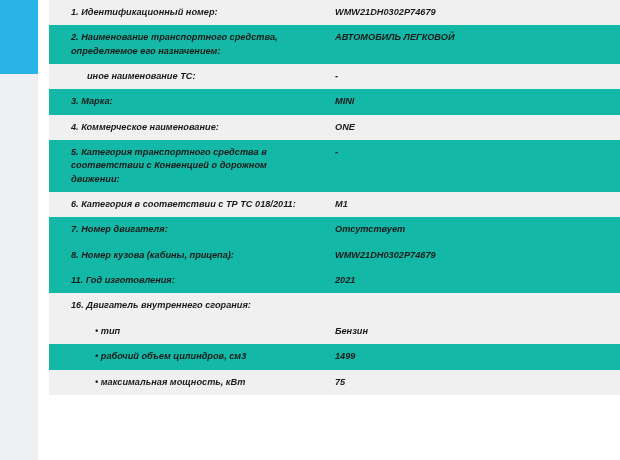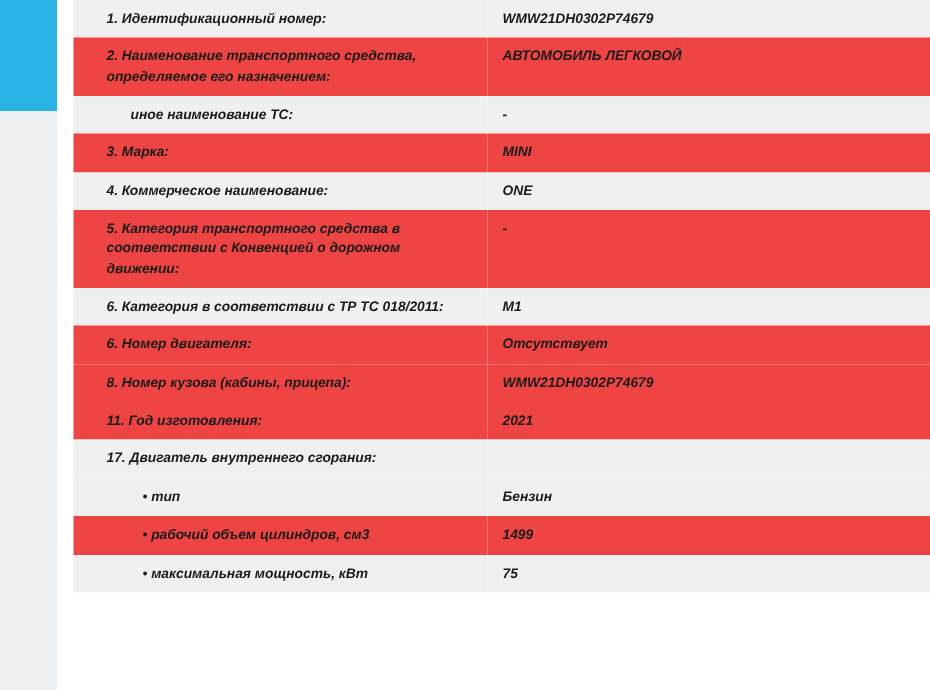--- a/index.html
+++ b/index.html
@@ -58,21 +58,21 @@
     padding: 6px 8px 6px 22px;
     vertical-align: top;
     line-height: 1.45;
   }
   table.spec td.value {
     padding-left: 10px;
     font-weight: bold;
     margin-top: 44px;
   }
   table.spec tr.odd td {
-    background: #ef4444;
+    background: #14b8a6;
   }
   table.spec tr.even td {
     background: #f0f0f0;
   }
   .col-label { width: 276px; }
   .col-value { width: 306px; }
   .indent-1 {
     padding-left: 38px !important;
   }
   .indent-2 {
@@ -121,33 +121,33 @@
           <td class="label nowrap-multi">5. Категория транспортного средства в
 соответствии с Конвенцией о дорожном
 движении:</td>
           <td class="value">-</td>
         </tr>
         <tr class="even">
           <td class="label nowrap-multi">6. Категория в соответствии с ТР ТС 018/2011:</td>
           <td class="value">M1</td>
         </tr>
         <tr class="odd">
-          <td class="label nowrap-multi">6. Номер двигателя:</td>
+          <td class="label nowrap-multi">7. Номер двигателя:</td>
           <td class="value">Отсутствует</td>
         </tr>
         <tr class="odd">
           <td class="label nowrap-multi">8. Номер кузова (кабины, прицепа):</td>
           <td class="value">WMW21DH0302P74679</td>
         </tr>
         <tr class="odd">
           <td class="label nowrap-multi">11. Год изготовления:</td>
           <td class="value">2021</td>
         </tr>
         <tr class="even">
-          <td class="label nowrap-multi">17. Двигатель внутреннего сгорания:</td>
+          <td class="label nowrap-multi">16. Двигатель внутреннего сгорания:</td>
           <td class="value"></td>
         </tr>
         <tr class="even">
           <td class="label nowrap-multi indent-2">• тип</td>
           <td class="value">Бензин</td>
         </tr>
         <tr class="odd">
           <td class="label nowrap-multi indent-2">• рабочий объем цилиндров, см3</td>
           <td class="value">1499</td>
         </tr>

